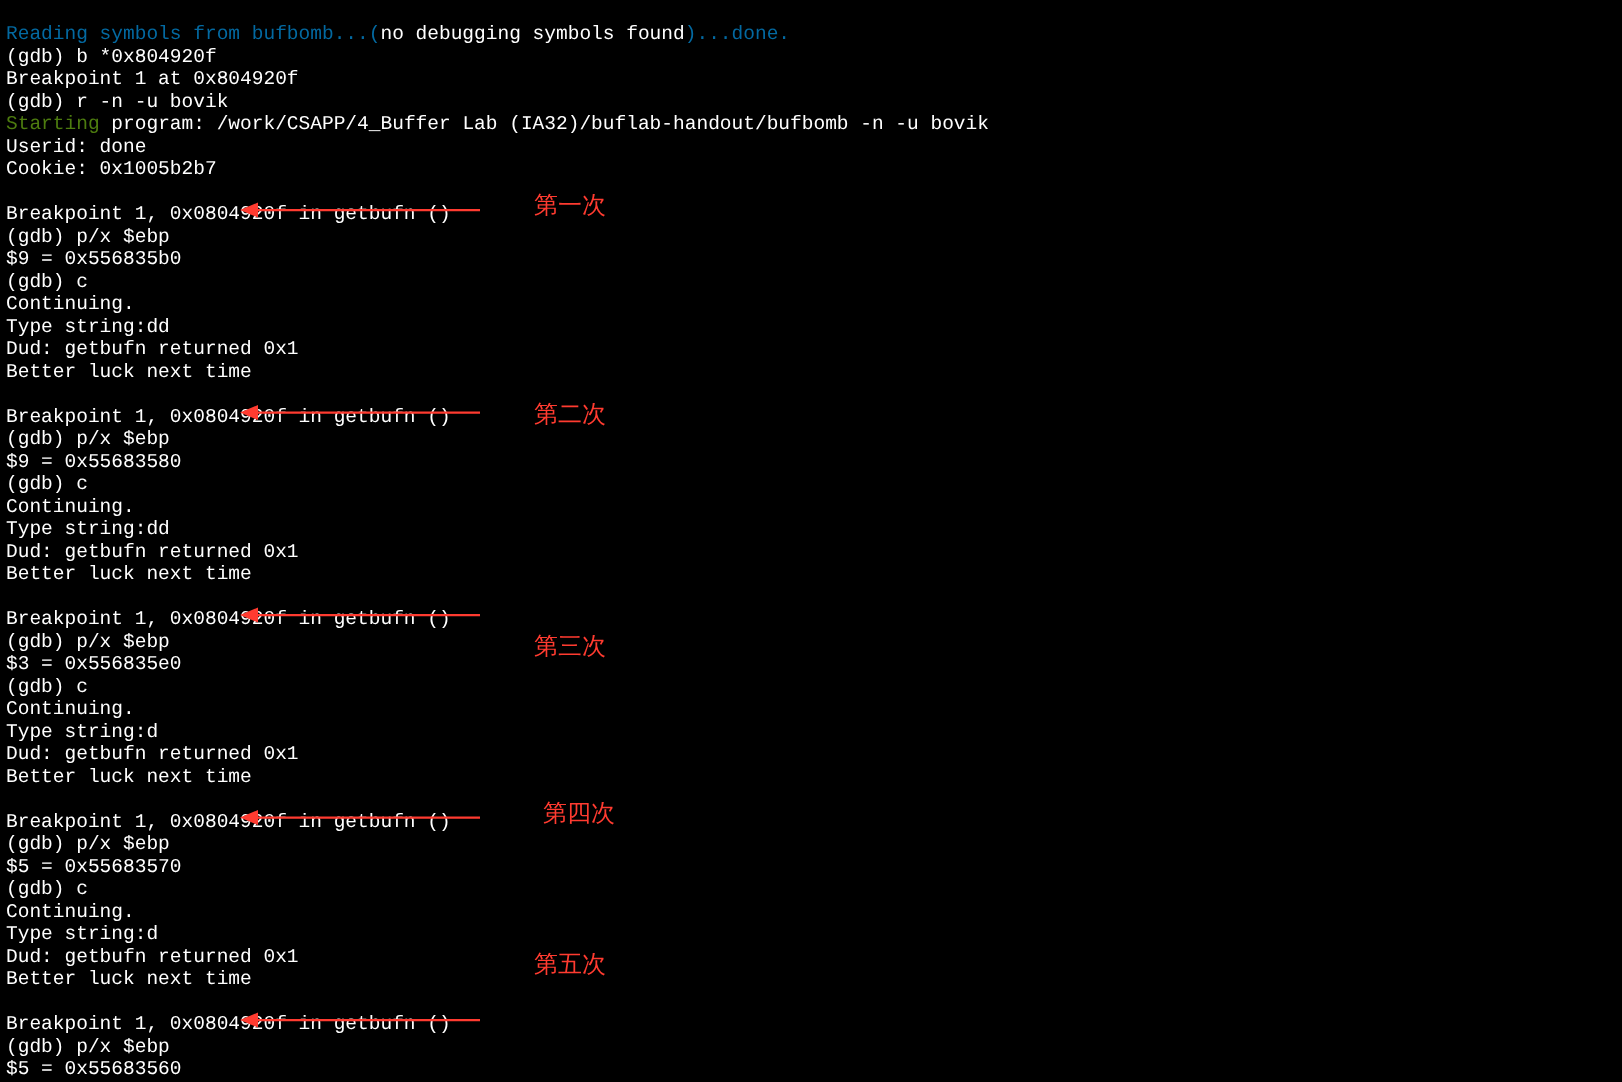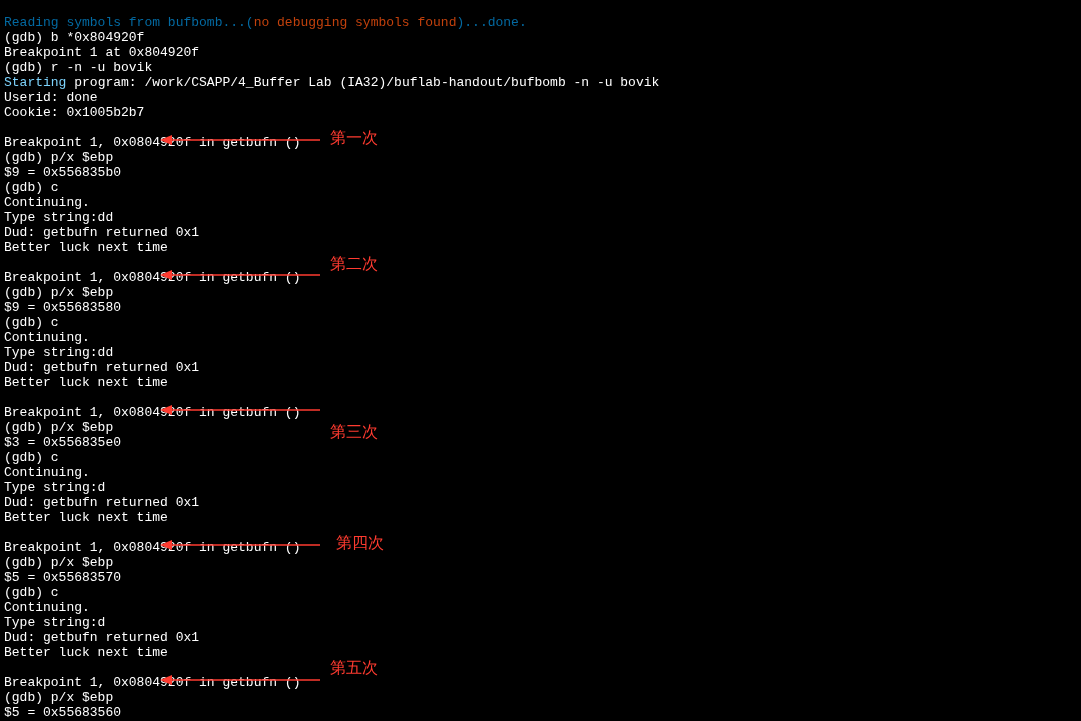--- a/index.html
+++ b/index.html
@@ -13,28 +13,29 @@
     line-height: 15px;
     color: #ffffff;
     overflow: hidden;
   }
   .terminal {
     position: relative;
     padding: 0 4px;
     white-space: pre;
   }
   .grey { color: #0369a1; }
-  .red { color: #c2410c; }
-  .cyan { color: #7dd3fc; }
+  .red { color: #ffffff; }
+  .cyan { color: #4d7c0f; }
   .annotation {
     position: absolute;
     color: #ff3b30;
     font-family: "Microsoft YaHei", "SimSun", sans-serif;
     font-size: 16px;
     pointer-events: none;
+    margin-left: 26px;
   }
   .arrow {
     position: absolute;
     pointer-events: none;
   }
   .arrow line {
     stroke: #ff3b30;
     stroke-width: 1.5;
   }
   .arrow polygon {
@@ -98,29 +99,29 @@
 <div id="annotations-container">
     <svg class="arrow" width="330" height="20" style="left: 0px; top: 130px;">
       <line x1="320" y1="10" x2="168" y2="10"></line>
       <polygon points="160,10 172,5 172,15"></polygon>
     </svg>
     <div class="annotation" style="left: 330px; top: 130px;">第一次</div>
     <svg class="arrow" width="330" height="20" style="left: 0px; top: 265px;">
       <line x1="320" y1="10" x2="168" y2="10"></line>
       <polygon points="160,10 172,5 172,15"></polygon>
     </svg>
-    <div class="annotation" style="left: 330px; top: 256px;">第二次</div>
+    <div class="annotation" style="left: 330px; top: 269px;">第二次</div>
     <svg class="arrow" width="330" height="20" style="left: 0px; top: 400px;">
       <line x1="320" y1="10" x2="168" y2="10"></line>
       <polygon points="160,10 172,5 172,15"></polygon>
     </svg>
     <div class="annotation" style="left: 330px; top: 424px;">第三次</div>
     <svg class="arrow" width="330" height="20" style="left: 0px; top: 535px;">
       <line x1="320" y1="10" x2="168" y2="10"></line>
       <polygon points="160,10 172,5 172,15"></polygon>
     </svg>
     <div class="annotation" style="left: 336px; top: 535px;">第四次</div>
     <svg class="arrow" width="330" height="20" style="left: 0px; top: 670px;">
       <line x1="320" y1="10" x2="168" y2="10"></line>
       <polygon points="160,10 172,5 172,15"></polygon>
     </svg>
-    <div class="annotation" style="left: 330px; top: 660px;">第五次</div>
+    <div class="annotation" style="left: 330px; top: 636px;">第五次</div>
   </div>
 
 </body></html>

